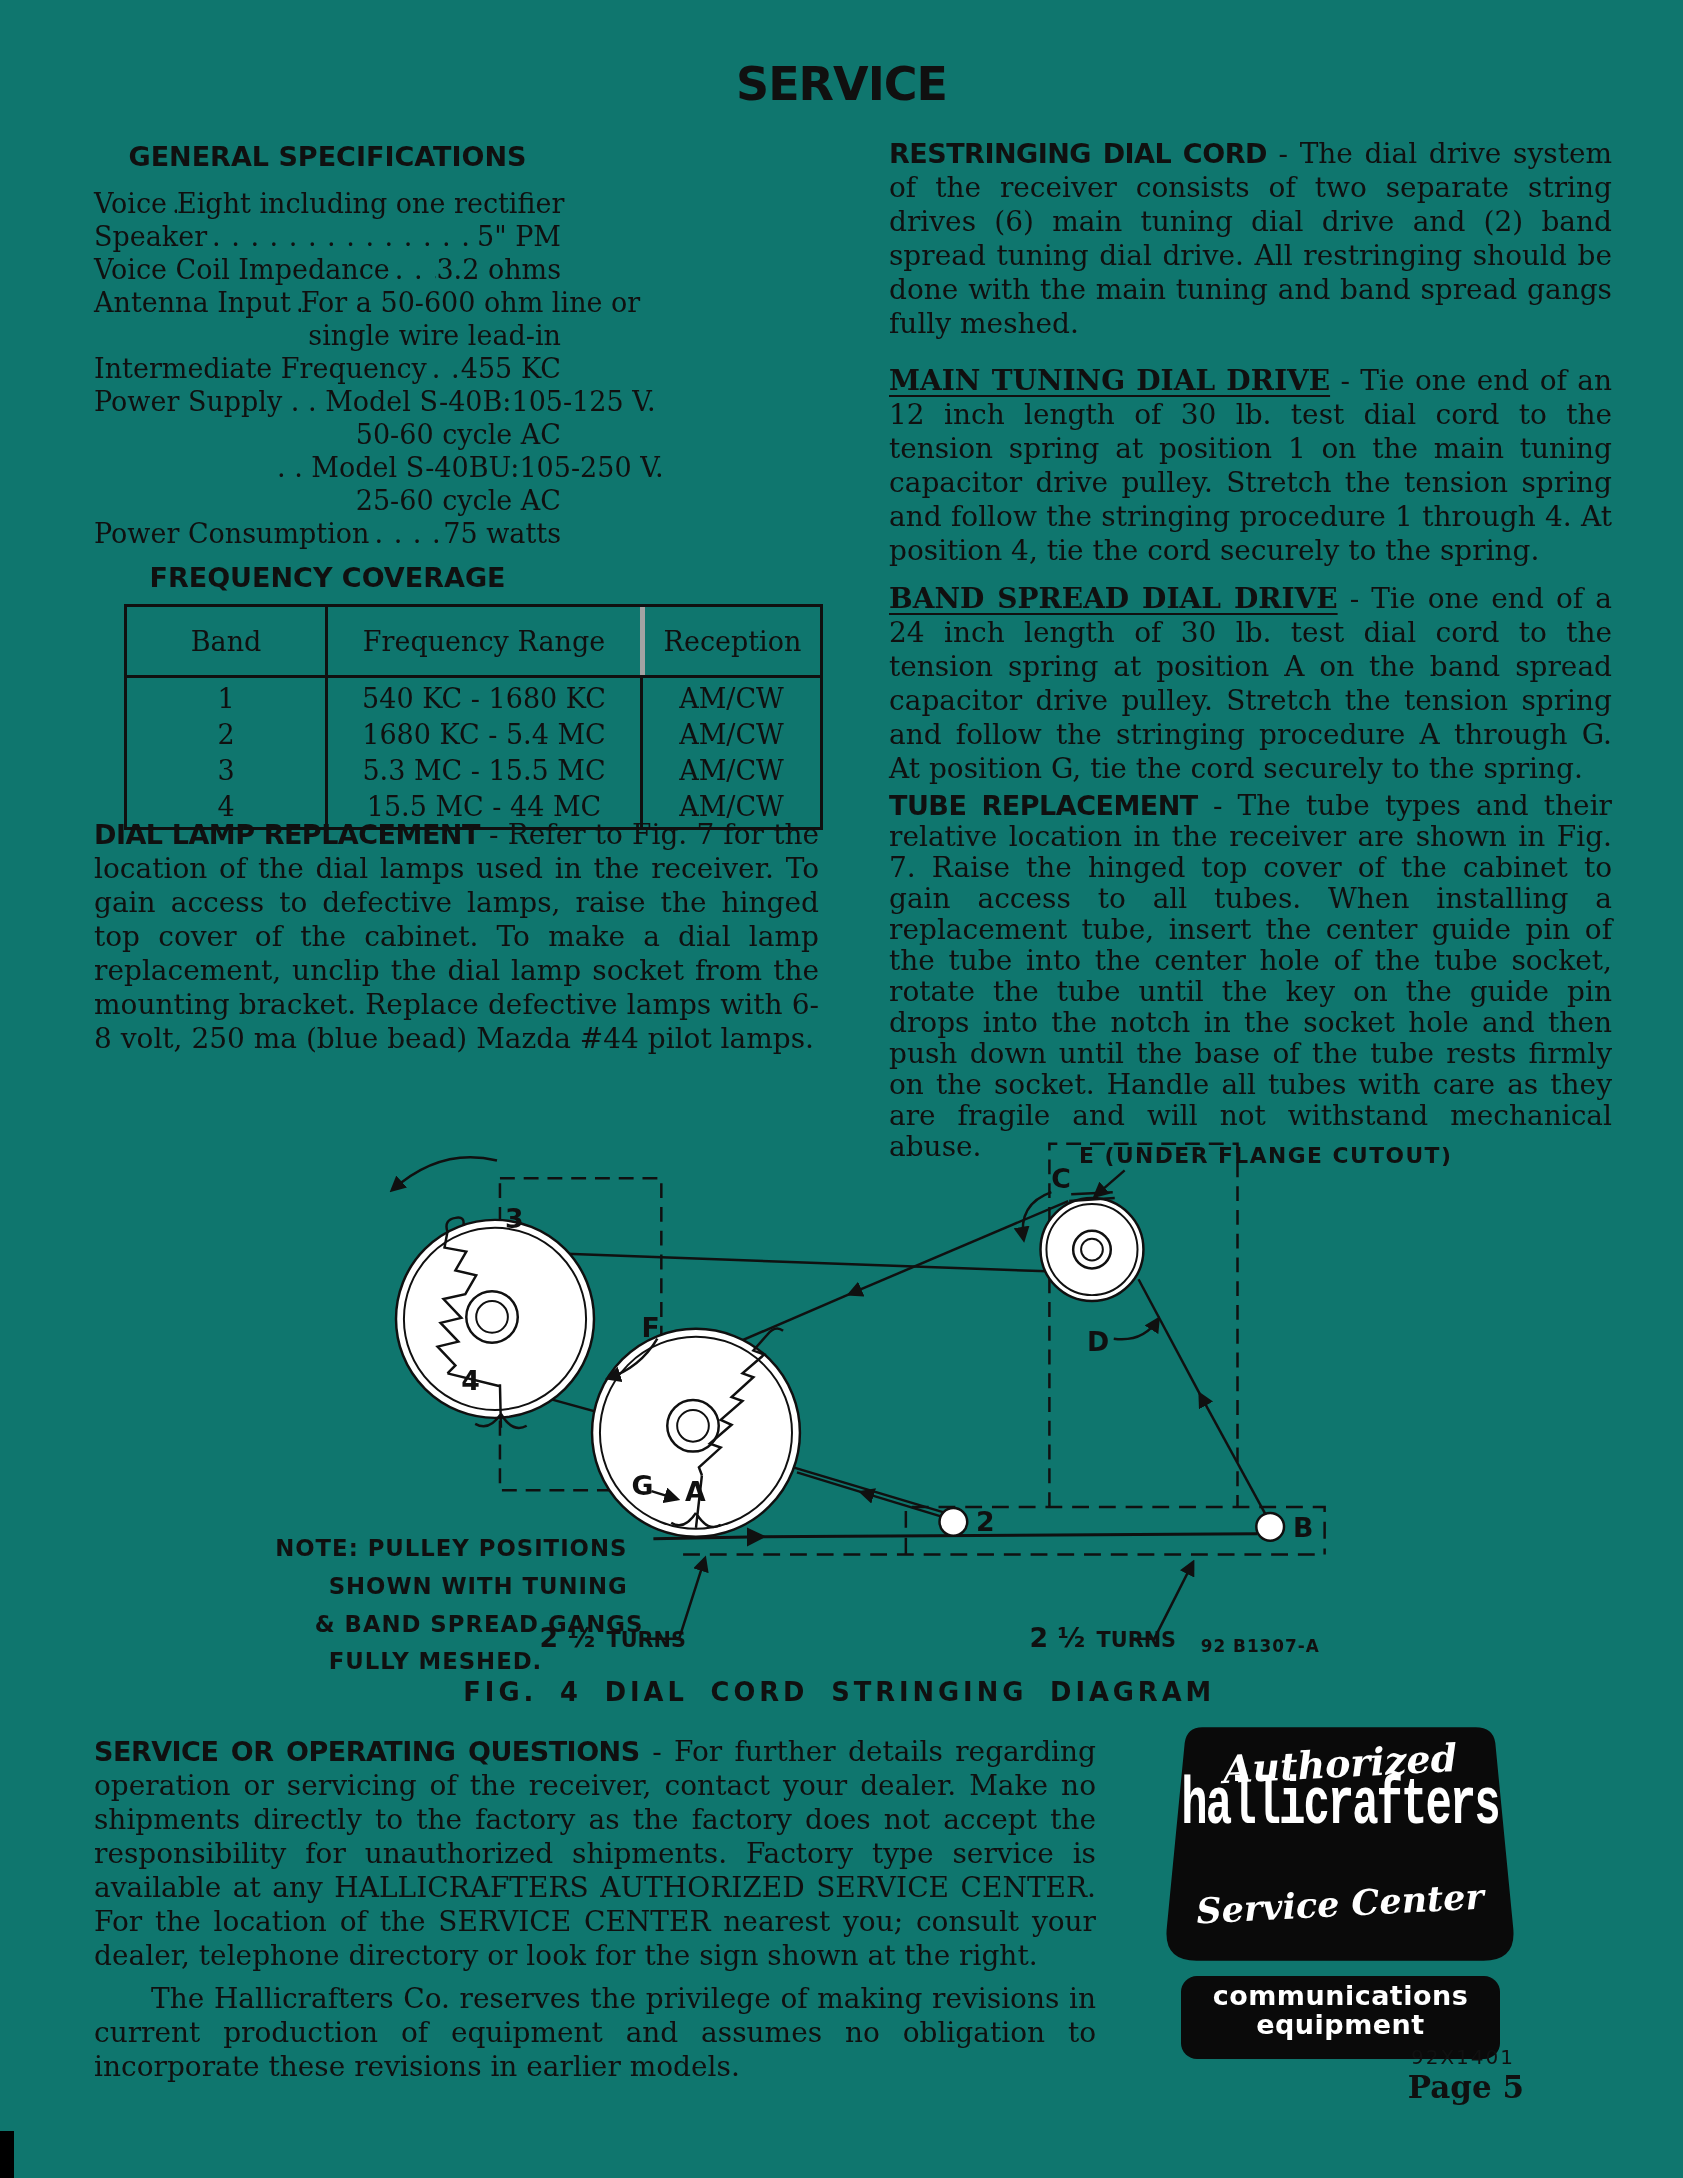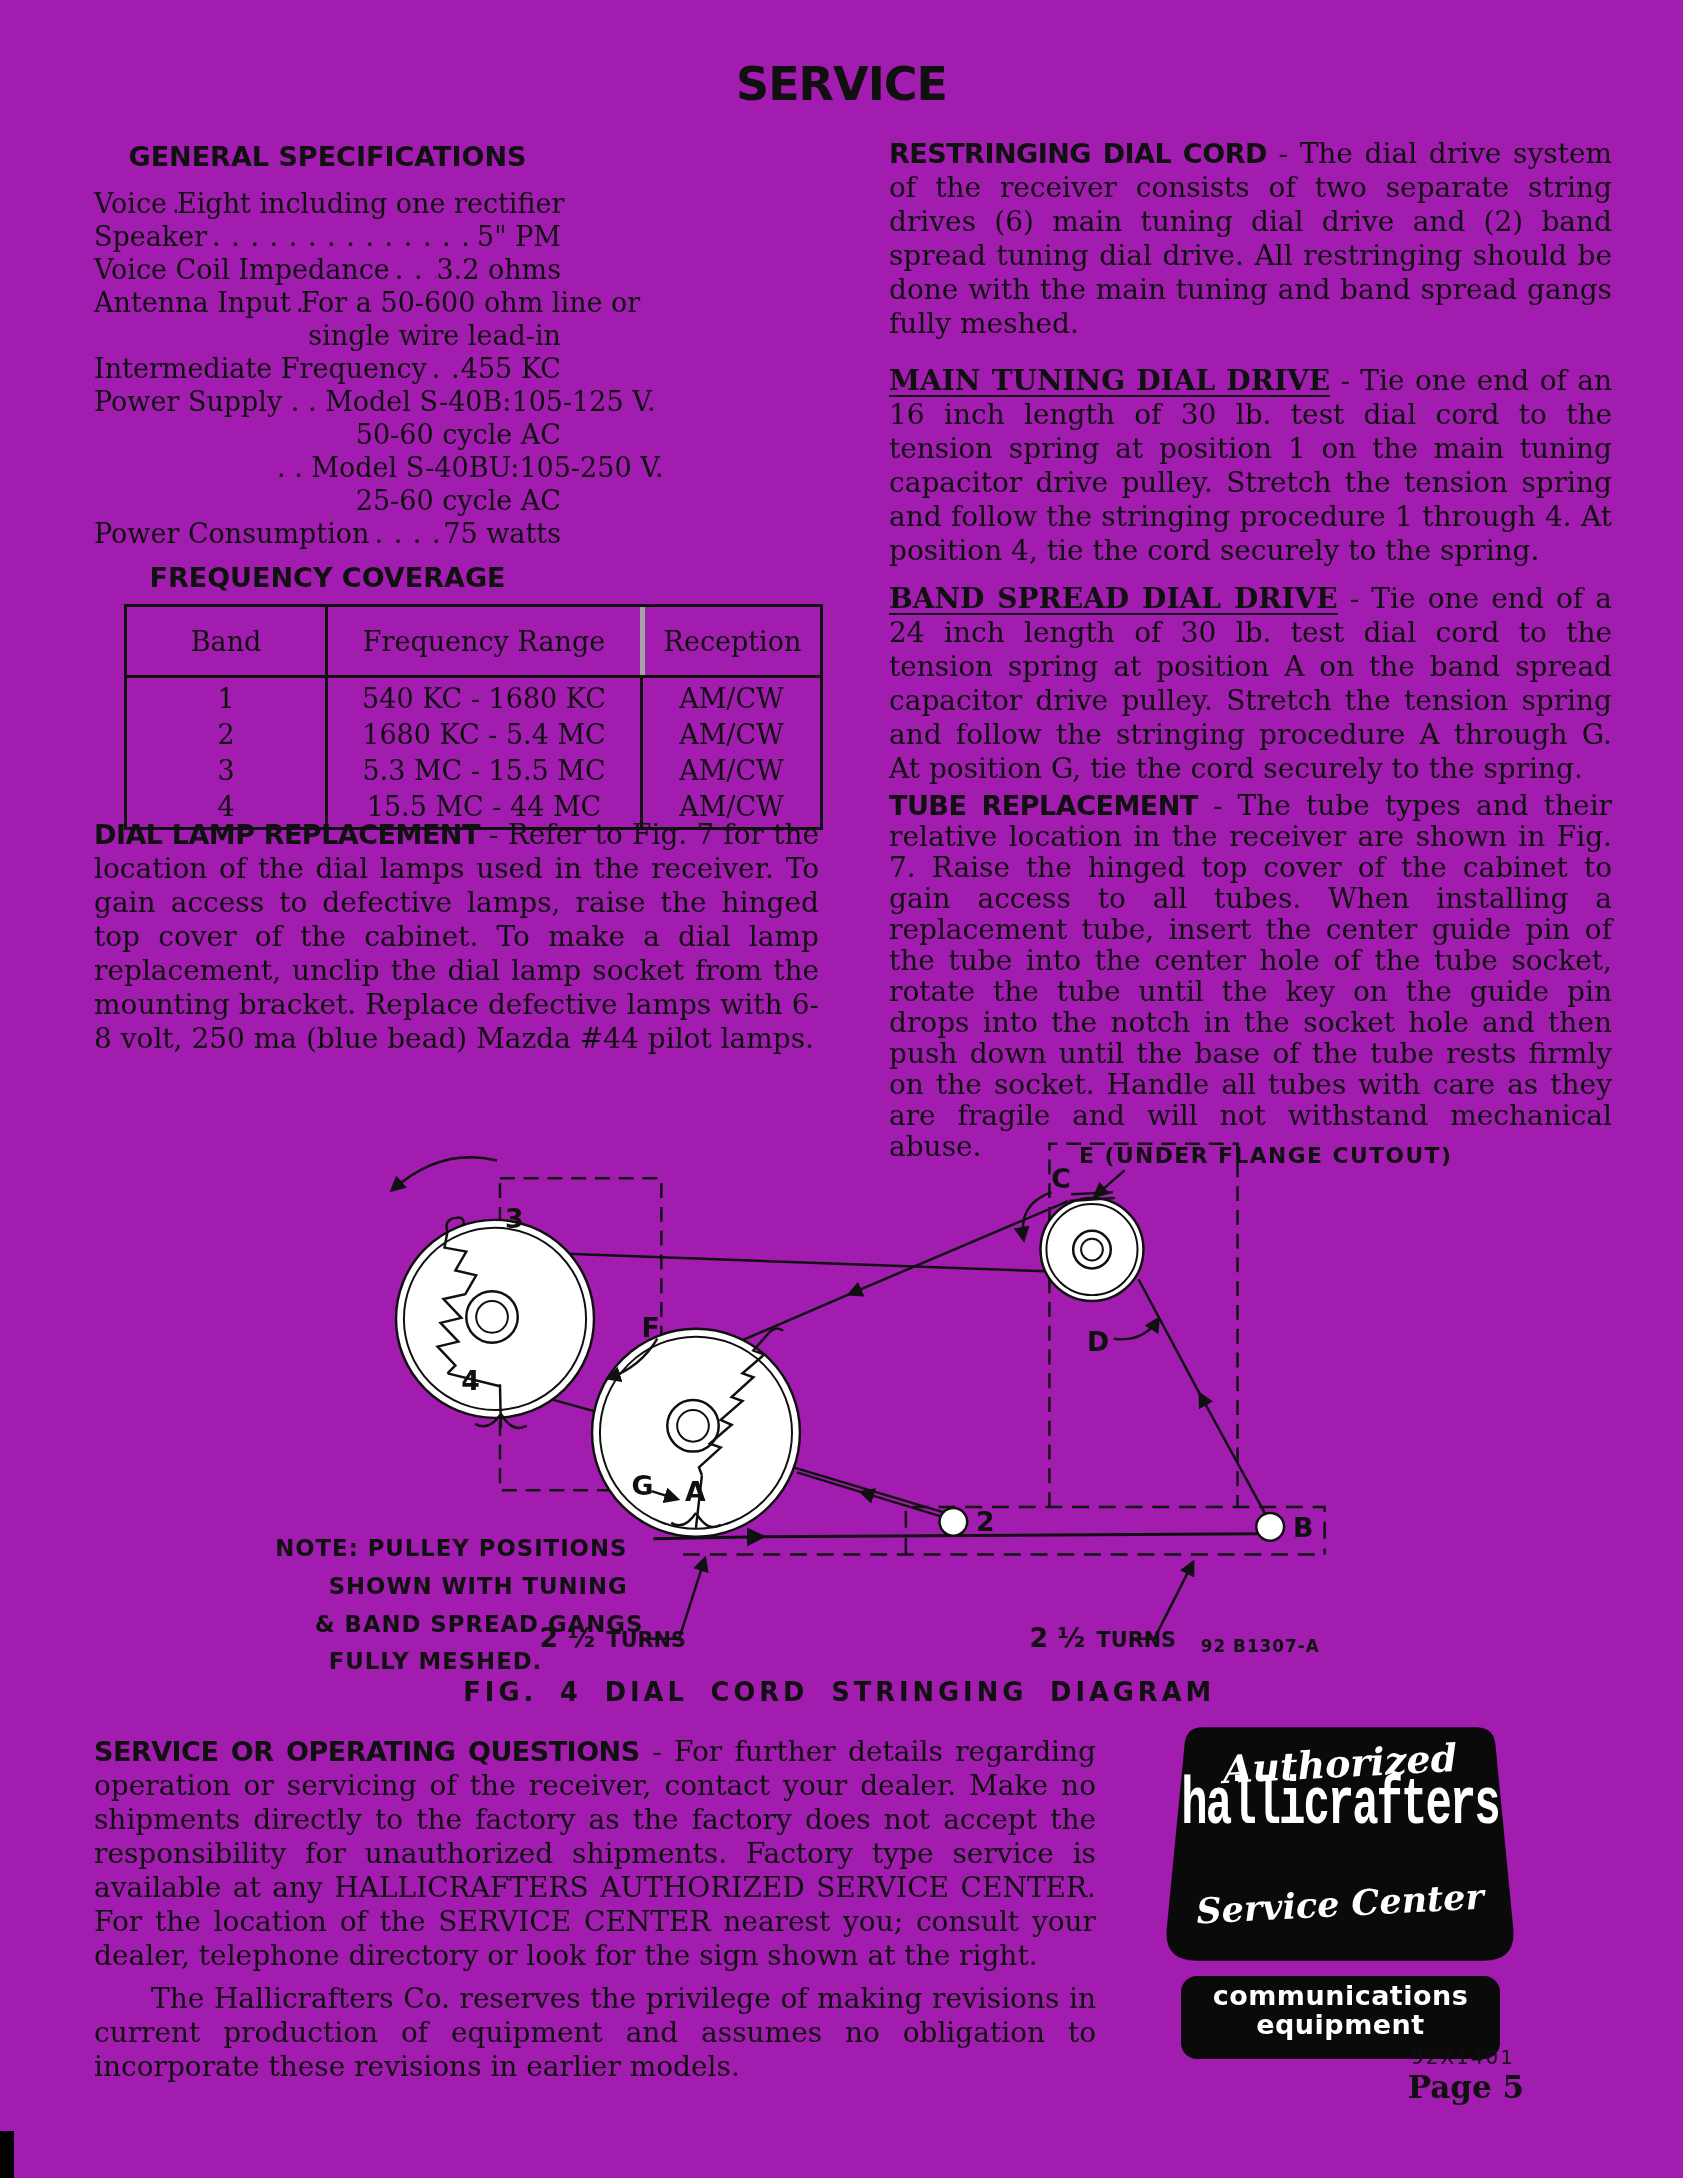--- a/index.html
+++ b/index.html
@@ -1,18 +1,18 @@
 <!DOCTYPE html>
 <html><head>
 <meta charset="utf-8">
 <style>
   html,body{margin:0;padding:0;background:#777;}
   .page{
     position:relative;width:1683px;height:2178px;margin:0 auto;
-    background:#a21caf;color:#101010;overflow:hidden;
+    background:#0f766e;color:#101010;overflow:hidden;
     font-family:"DejaVu Serif", serif;
   }
   .abs{position:absolute;}
 
   
   .title{left:0;top:57px;width:1683px;text-align:center;
     font-family:"DejaVu Sans",sans-serif;font-weight:bold;font-size:46px;letter-spacing:-1px;}
 
   
   .colhead{font-family:"DejaVu Sans",sans-serif;font-weight:bold;font-size:27px;text-align:center;}
@@ -156,21 +156,21 @@
     <span>- Refer to Fig. 7 for the location of the dial lamps used in the receiver.  To gain access to defective lamps, raise the hinged top cover of the cabinet.  To make a dial lamp replacement, unclip the dial lamp socket from the mounting bracket.  Replace defective lamps with 6-8 volt, 250 ma (blue bead) Mazda #44 pilot lamps.</span>
   </div>
 
   <div class="abs para" style="left:889px;top:137px;width:723px;">
     <span class="ph">RESTRINGING DIAL CORD</span>
     <span>- The dial drive system of the receiver consists of two separate string drives (6) main tuning dial drive and (2) band spread tuning dial drive. All restringing should be done with the main tuning and band spread gangs fully meshed.</span>
   </div>
 
   <div class="abs para" style="left:889px;top:364px;width:723px;">
     <span class="pu">MAIN TUNING DIAL DRIVE</span>
-    <span>- Tie one end of an 16 inch length of 30 lb. test dial cord to the tension spring at position 1 on the main tuning capacitor drive pulley.  Stretch the tension spring and follow the stringing procedure 1 through 4.  At position 4, tie the cord securely to the spring.</span>
+    <span>- Tie one end of an 12 inch length of 30 lb. test dial cord to the tension spring at position 1 on the main tuning capacitor drive pulley.  Stretch the tension spring and follow the stringing procedure 1 through 4.  At position 4, tie the cord securely to the spring.</span>
   </div>
 
   <div class="abs para" style="left:889px;top:582px;width:723px;">
     <span class="pu">BAND SPREAD DIAL DRIVE</span>
     <span>- Tie one end of a 24 inch length of 30 lb. test dial cord to the tension spring at position A on the band spread capacitor drive pulley.  Stretch the tension spring and follow the stringing procedure A through G.  At position G, tie the cord securely to the spring.</span>
   </div>
 
   <div class="abs para" style="left:889px;top:790px;width:723px;line-height:31px;">
     <span class="ph">TUBE REPLACEMENT</span>
     <span>- The tube types and their relative location in the receiver are shown in Fig. 7.  Raise the hinged top cover of the cabinet to gain access to all tubes.  When installing a replacement tube, insert the center guide pin of the tube into the center hole of the tube socket, rotate the tube until the key on the guide pin drops into the notch in the socket hole and then push down until the base of the tube rests firmly on the socket.  Handle all tubes with care as they are fragile and will not withstand mechanical abuse.</span>

